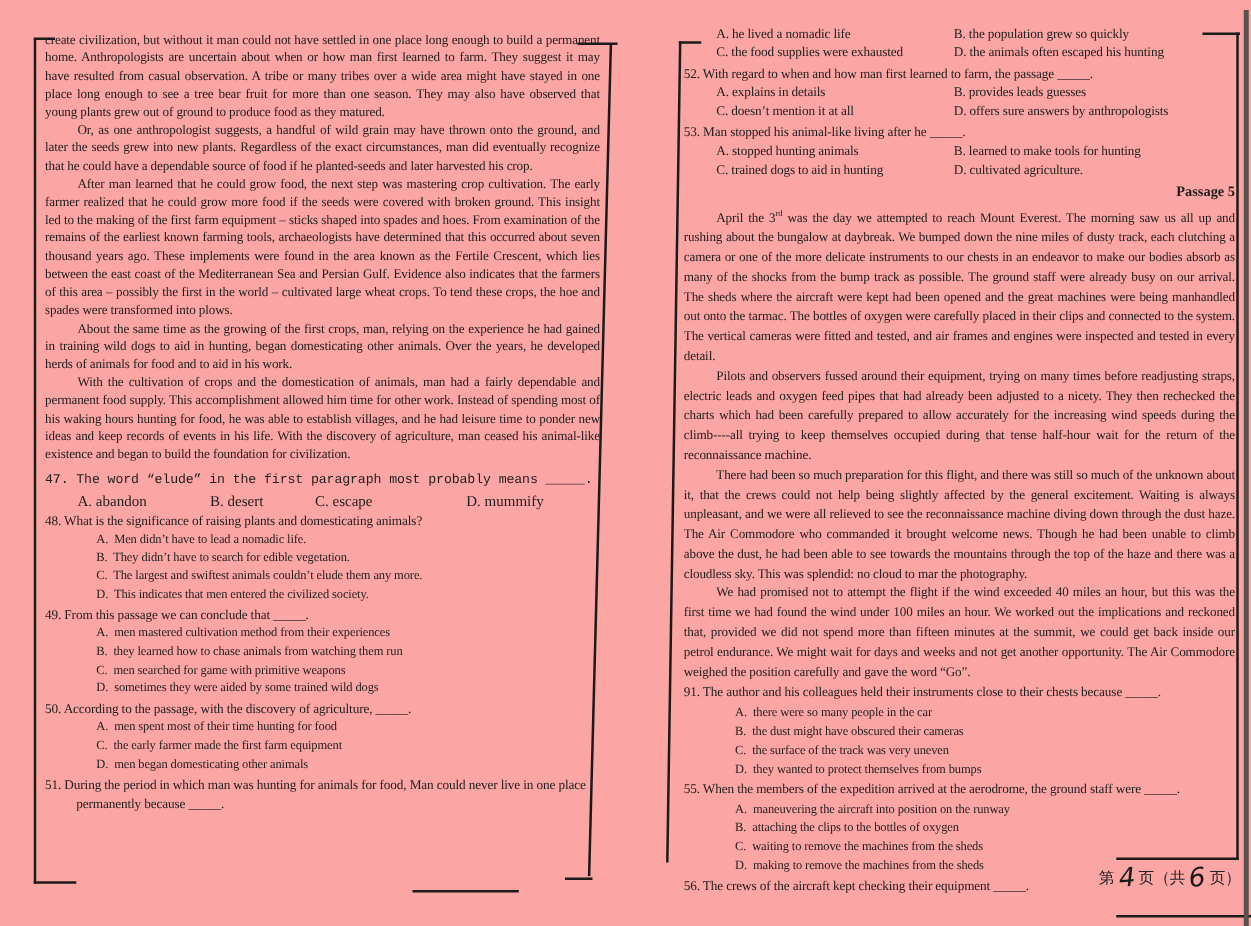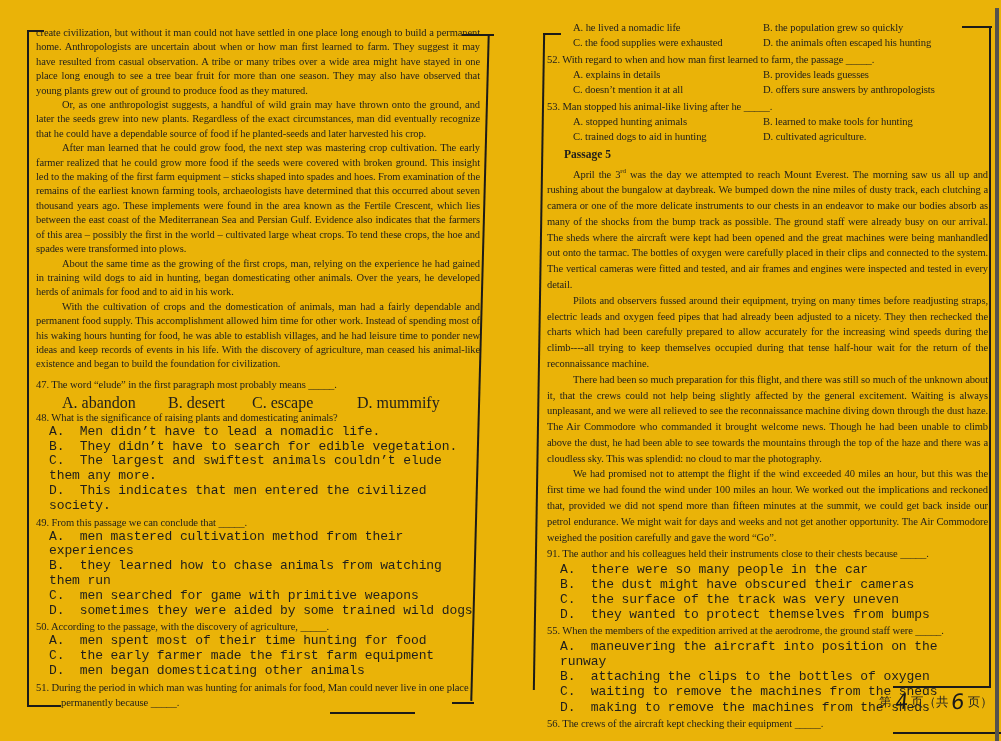--- a/index.html
+++ b/index.html
@@ -1,35 +1,35 @@
 <!DOCTYPE html>
 <html><head>
 <meta charset="utf-8">
 <style>
   html,body{margin:0;padding:0;}
-  .sheet{position:relative;width:1001px;height:741px;background:#eab308;overflow:hidden;
+  .sheet{position:relative;width:1001px;height:741px;background:#fca5a5;overflow:hidden;
          font-family:"Liberation Serif","DejaVu Serif",serif;color:#1f1e1c;}
   .line{position:absolute;background:#1c1b19;}
   .colL{position:absolute;left:36px;top:26px;width:444px;}
   .colR{position:absolute;left:547px;top:20px;width:441px;}
   .para{font-size:10.5px;letter-spacing:-0.1px;text-align:justify;text-indent:26px;}
   .colL .para{line-height:14.4px;}
   .colL .para.noind{text-indent:0;}
   .colR .para{line-height:15.8px;}
   .stem{font-size:10.6px;letter-spacing:-0.1px;padding-left:25px;text-indent:-25px;
         line-height:15px;margin-top:1px;}
   .colR .stem{line-height:15.2px;}
-  .opt{font-size:13px;letter-spacing:-0.1px;margin-left:13px;line-height:14.8px;font-family:Liberation Mono, monospace;}
+  .opt{font-size:10px;letter-spacing:-0.1px;margin-left:41px;line-height:14.8px;}
   .colR .opt{line-height:15.2px;}
-  .optrow{position:relative;height:15px;margin:2px 0 1px;font-size:16px;}
+  .optrow{position:relative;height:15px;margin:2px 0 1px;font-size:12px;}
   .optrow span{position:absolute;top:0;white-space:nowrap;}
-  .optrow .o0{left:26px;} .optrow .o1{left:132px;} .optrow .o2{left:216px;} .optrow .o3{left:321px;}
+  .optrow .o0{left:26px;} .optrow .o1{left:132px;} .optrow .o2{left:216px;} .optrow .o3{left:337px;}
   .grid2{display:grid;grid-template-columns:190px auto;margin-left:26px;
          font-size:10.6px;letter-spacing:-0.1px;line-height:15.4px;}
-  .ptitle{text-align:left;font-weight:700;font-size:11.5px;line-height:17px;margin:1px 17px;}
+  .ptitle{text-align:right;font-weight:700;font-size:11.5px;line-height:17px;margin:1px 0;}
   .footer{position:absolute;left:879px;top:694px;font-size:12.5px;white-space:nowrap;color:#222;}
   .hand{display:inline-block;font-family:"DejaVu Sans",sans-serif;font-style:italic;
         font-size:21px;line-height:10px;transform:rotate(-5deg);position:relative;top:3px;
         padding:0 3px;color:#1a1a1a;}
   .edge{position:absolute;background:#55534d;}
 </style>
 </head>
 <body>
 
 <div class="sheet">
@@ -50,21 +50,21 @@
   <div class="line" style="left:893px;top:732px;width:108px;height:2px;"></div>
   <div class="edge" style="left:995px;top:8px;width:4px;height:733px;"></div>
 
   <div class="colL">
     <div class="para noind">create civilization, but without it man could not have settled in one place long enough to build a permanent home. Anthropologists are uncertain about when or how man first learned to farm. They suggest it may have resulted from casual observation. A tribe or many tribes over a wide area might have stayed in one place long enough to see a tree bear fruit for more than one season. They may also have observed that young plants grew out of ground to produce food as they matured.</div>
     <div class="para">Or, as one anthropologist suggests, a handful of wild grain may have thrown onto the ground, and later the seeds grew into new plants. Regardless of the exact circumstances, man did eventually recognize that he could have a dependable source of food if he planted-seeds and later harvested his crop.</div>
     <div class="para">After man learned that he could grow food, the next step was mastering crop cultivation.  The early farmer realized that he could grow more food if the seeds were covered with broken ground. This insight led to the making of the first farm equipment – sticks shaped into spades and hoes. From examination of the remains of the earliest known farming tools, archaeologists have determined that this occurred about seven thousand years ago. These implements were found in the area known as the Fertile Crescent, which lies between the east coast of the Mediterranean Sea and Persian Gulf. Evidence also indicates that the farmers of this area – possibly the first in the world – cultivated large wheat crops. To tend these crops, the hoe and spades were transformed into plows.</div>
     <div class="para">About the same time as the growing of the first crops, man, relying on the experience he had gained in training wild dogs to aid in hunting, began domesticating other animals. Over the years, he developed herds of animals for food and to aid in his work.</div>
     <div class="para">With the cultivation of crops and the domestication of animals, man had a fairly dependable and permanent food supply. This accomplishment allowed him time for other work. Instead of spending most of his waking hours hunting for food, he was able to establish villages, and he had leisure time to ponder new ideas and keep records of events in his life. With the discovery of agriculture, man ceased his animal-like existence and began to build the foundation for civilization.</div>
 
-    <div class="stem" style="margin-top:5px;">47. The word “elude” in the first paragraph most probably means _____.</div>
+    <div class="stem" style="margin-top:5px;font-family:Liberation Mono, monospace;">47. The word “elude” in the first paragraph most probably means _____.</div>
     <div class="optrow">
       <span class="o0">A. abandon</span>
       <span class="o1">B. desert</span>
       <span class="o2">C. escape</span>
       <span class="o3">D. mummify</span>
     </div>
 
     <div class="stem">48. What is the significance of raising plants and domesticating animals?</div>
     <div class="opt">A.&nbsp; Men didn’t have to lead a nomadic life.</div>
     <div class="opt">B.&nbsp; They didn’t have to search for edible vegetation.</div>

